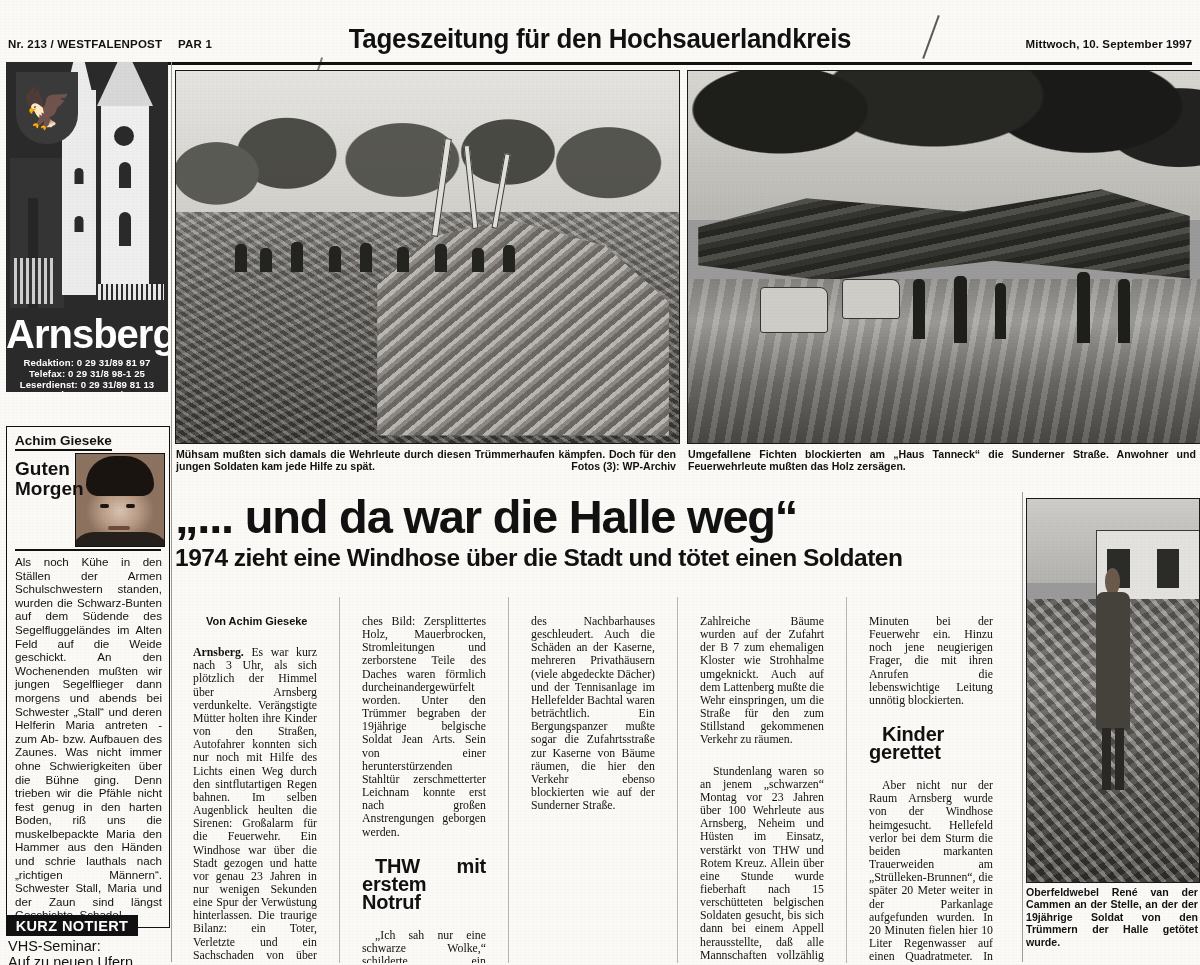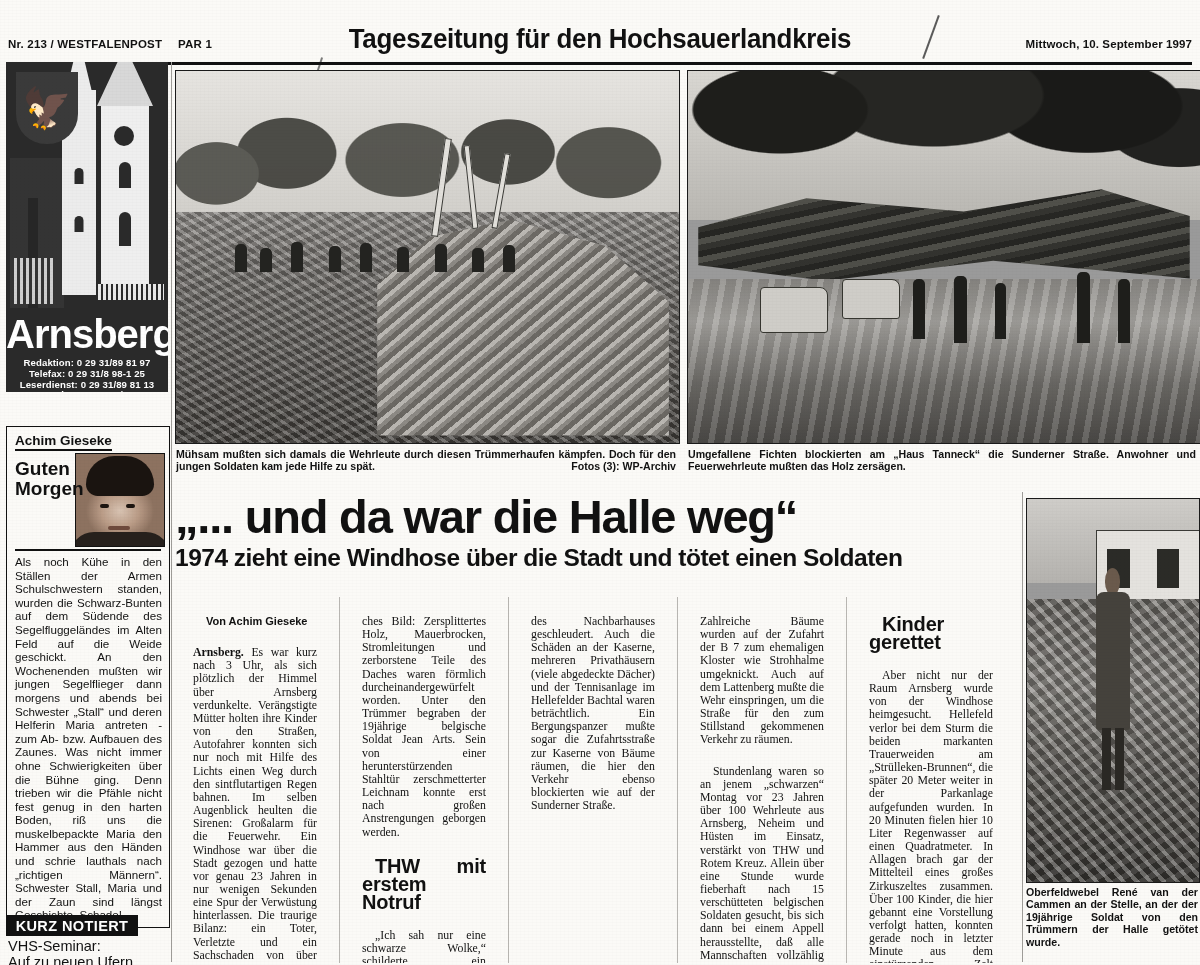--- a/index.html
+++ b/index.html
@@ -522,20 +522,21 @@
     <p class="noind">des Nachbarhauses geschleudert. Auch die Schäden an der Kaserne, mehreren Privathäusern (viele abgedeckte Dächer) und der Tennisanlage im Hellefelder Bachtal waren beträchtlich. Ein Bergungspanzer mußte sogar die Zufahrtsstraße zur Kaserne von Bäume räumen, die hier den Verkehr ebenso blockierten wie auf der Sunderner Straße.</p>
   </div>
 
   <div class="col" id="col4">
     <p class="noind">Zahlreiche Bäume wurden auf der Zufahrt der B 7 zum ehemaligen Kloster wie Strohhalme umgeknickt. Auch auf dem Lattenberg mußte die Wehr einspringen, um die Straße für den zum Stillstand gekommenen Verkehr zu räumen.</p>
     <p>Stundenlang waren so an jenem „schwarzen“ Montag vor 23 Jahren über 100 Wehrleute aus Arnsberg, Neheim und Hüsten im Einsatz, verstärkt von THW und Rotem Kreuz. Allein über eine Stunde wurde fieberhaft nach 15 verschütteten belgischen Soldaten gesucht, bis sich dann bei einem Appell herausstellte, daß alle Mannschaften vollzählig angetreten waren. Auch die Soldaten der Jägerkaserne halfen und dichteten u.a. die abgedeckten Dächer der Häuser notdürftig mit Zeltplanen ab.</p>
     <p>30 Notrufe gingen damals bei Hereinbrechen der Naturgewalten innerhalb von nur wenigen</p>
   </div>
 
   <div class="col" id="col5">
+    <p class="noind">Minuten bei der Feuerwehr ein. Hinzu noch jene neugierigen Frager, die mit ihren Anrufen die lebenswichtige Leitung unnötig blockierten.</p>
     <p class="subhead">Kinder gerettet</p>
     <p>Aber nicht nur der Raum Arnsberg wurde von der Windhose heimgesucht. Hellefeld verlor bei dem Sturm die beiden markanten Trauerweiden am „Strülleken-Brunnen“, die später 20 Meter weiter in der Parkanlage aufgefunden wurden. In 20 Minuten fielen hier 10 Liter Regenwasser auf einen Quadratmeter. In Allagen brach gar der Mittelteil eines großes Zirkuszeltes zusammen. Über 100 Kinder, die hier gebannt eine Vorstellung verfolgt hatten, konnten gerade noch in letzter Minute aus dem einstürzenden Zelt gerettet werden.</p>
   </div>
 </div>
 
 <div class="vrule" style="left:171px;top:62px;height:900px"></div>
 <div class="vrule" style="left:1022px;top:492px;height:470px"></div>
 
 <div class="grain"></div>
 

